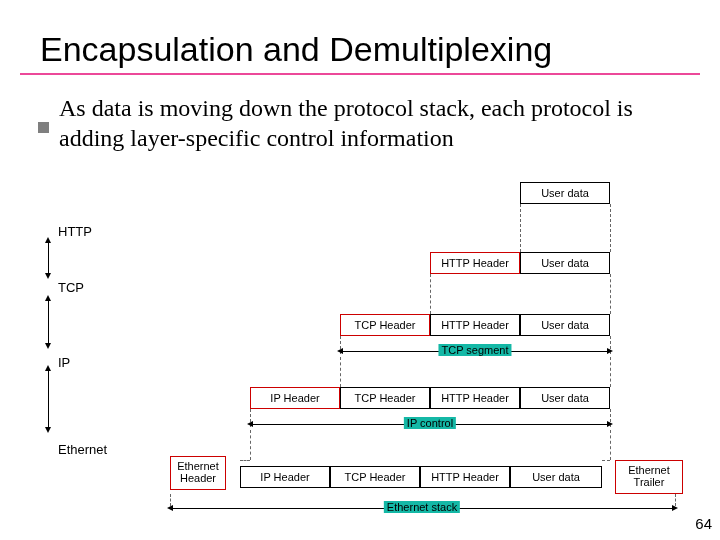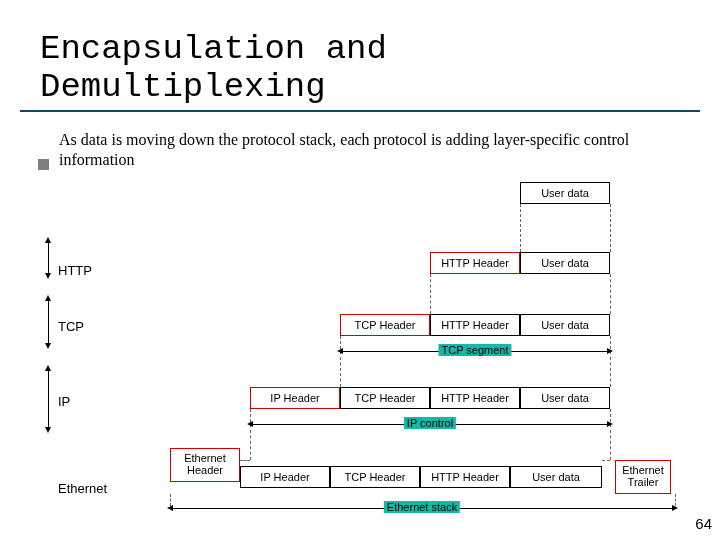--- a/index.html
+++ b/index.html
@@ -5,33 +5,33 @@
   * { box-sizing: border-box; margin: 0; padding: 0; }
   body {
     width: 720px;
     height: 540px;
     background: #fff;
     font-family: Arial, sans-serif;
     position: relative;
     overflow: hidden;
   }
   .title {
-    font-family: Liberation Mono, monospace;
+    font-family: Liberation Sans, sans-serif;
     font-size: 34px;
     font-weight: normal;
     padding: 30px 20px 4px 20px;
-    border-bottom: 2px solid #0c4a6e;
+    border-bottom: 2px solid #ec4899;
     margin: 0 20px 18px 20px;
   }
   .body-text {
     display: flex;
-    align-items: flex-end;
+    align-items: center;
     padding: 0 50px 0 38px;
     font-family: "Times New Roman", serif;
-    font-size: 16px;
+    font-size: 24px;
     line-height: 1.25;
   }
   .bullet-box {
     width: 11px;
     height: 11px;
     background: #7f7f7f;
     margin-top: 8px;
     margin-right: 10px;
     flex-shrink: 0;
   }
@@ -41,21 +41,20 @@
     top: 220px;
     width: 660px;
     height: 300px;
     font-family: Arial, sans-serif;
     font-size: 12px;
   }
   .layer-label {
     position: absolute;
     left: 28px;
     font-size: 13px;
-    margin-top: 39px;
   }
   .arrow-v {
     position: absolute;
     left: 18px;
     width: 1px;
     background: #000;
   }
   .arrow-v::before, .arrow-v::after {
     content: "";
     position: absolute;
@@ -164,26 +163,26 @@
   <div class="box" style="left:310px; top:167px; width:90px">TCP Header</div>
   <div class="box" style="left:400px; top:167px; width:90px">HTTP Header</div>
   <div class="box" style="left:490px; top:167px; width:90px">User data</div>
   <div class="dashed-v" style="left:220px; top:189px; height:18px"></div>
   <div class="dashed-v" style="left:580px; top:189px; height:18px"></div>
   <div class="dashed-v" style="left:220px; top:210px; height:30px"></div>
   <div class="dashed-v" style="left:580px; top:210px; height:30px"></div>
   <div class="span-arrow" style="left:222px; top:204px; width:356px"></div>
   <div class="span-label" style="left:400px; top:197px">IP control</div>
 
-  <div class="box red tall" style="left:140px; top:228px; width:70px">Ethernet Header</div>
+  <div class="box red tall" style="left:140px; top:236px; width:56px">Ethernet Header</div>
   <div class="box" style="left:210px; top:246px; width:90px; height:22px">IP Header</div>
   <div class="box" style="left:300px; top:246px; width:90px">TCP Header</div>
   <div class="box" style="left:390px; top:246px; width:90px">HTTP Header</div>
   <div class="box" style="left:480px; top:246px; width:92px">User data</div>
-  <div class="box red tall" style="left:585px; top:240px; width:56px">Ethernet Trailer</div>
+  <div class="box red tall" style="left:585px; top:240px; width:68px">Ethernet Trailer</div>
 
   <div class="dashed-h" style="left:210px; top:240px; width:10px"></div>
   <div class="dashed-h" style="left:572px; top:240px; width:8px"></div>
 
   <div class="span-arrow" style="left:142px; top:288px; width:501px"></div>
   <div class="span-label" style="left:392px; top:281px">Ethernet stack</div>
   <div class="dashed-v" style="left:140px; top:274px; height:12px"></div>
   <div class="dashed-v" style="left:645px; top:274px; height:12px"></div>
 
 </div>

